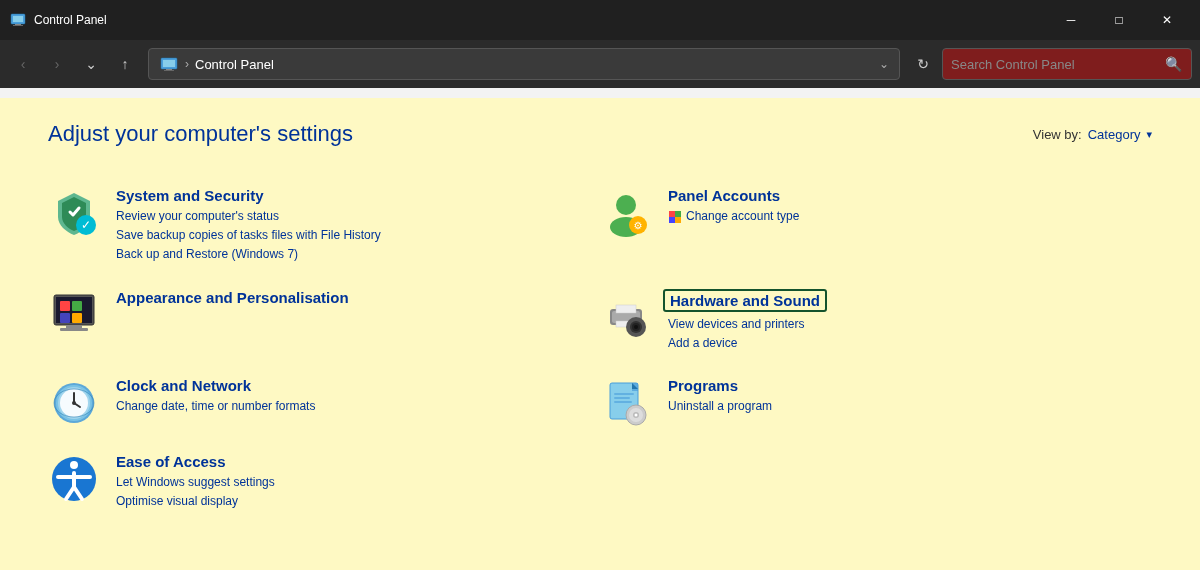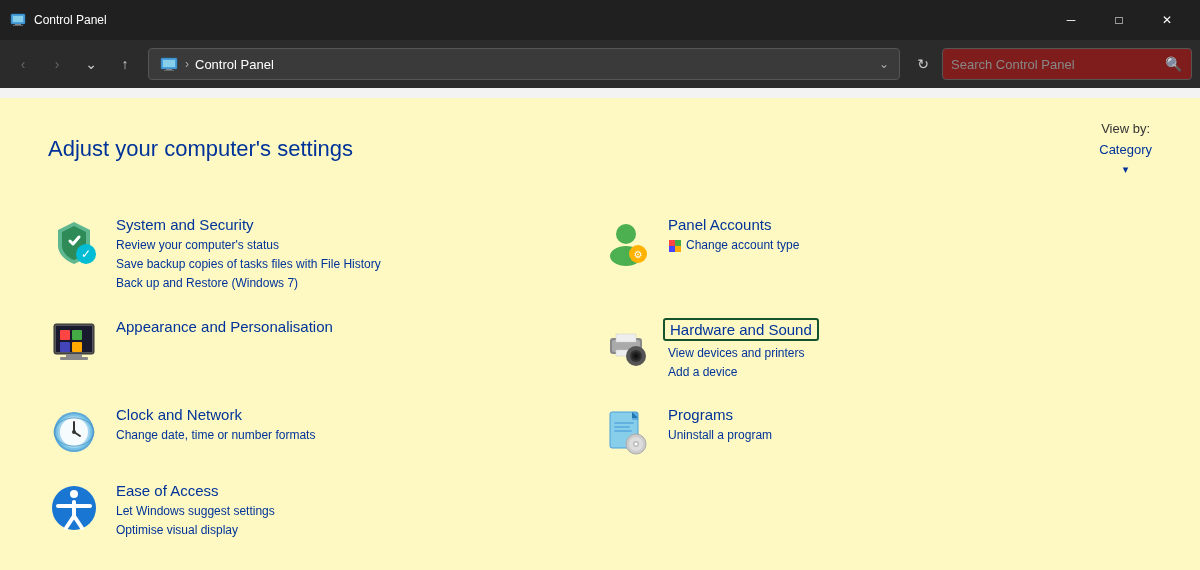--- a/index.html
+++ b/index.html
@@ -166,21 +166,20 @@
       color: #003399;
       font-size: 22px;
       font-weight: 300;
     }
     .view-by {
       display: flex;
       align-items: center;
       gap: 6px;
       font-size: 13px;
       color: #333;
-      flex-direction: column;
     }
     .view-by-label { color: #333; }
     .view-by-value {
       color: #003399;
       cursor: pointer;
     }
     .view-by-chevron { color: #003399; font-size: 11px; }
 
     .categories-grid {
       display: grid;
@@ -204,21 +203,21 @@
       justify-content: center;
     }
 
     .category-content {
       flex: 1;
     }
 
     .category-title {
       font-size: 15px;
       color: #003399;
-      font-weight: 400;
+      font-weight: 700;
       margin-bottom: 3px;
       cursor: pointer;
       display: inline-block;
       text-align: right;
     }
     .category-title.highlighted {
       border: 2px solid #14532d;
       border-radius: 3px;
       padding: 1px 5px;
       margin-left: -5px;

